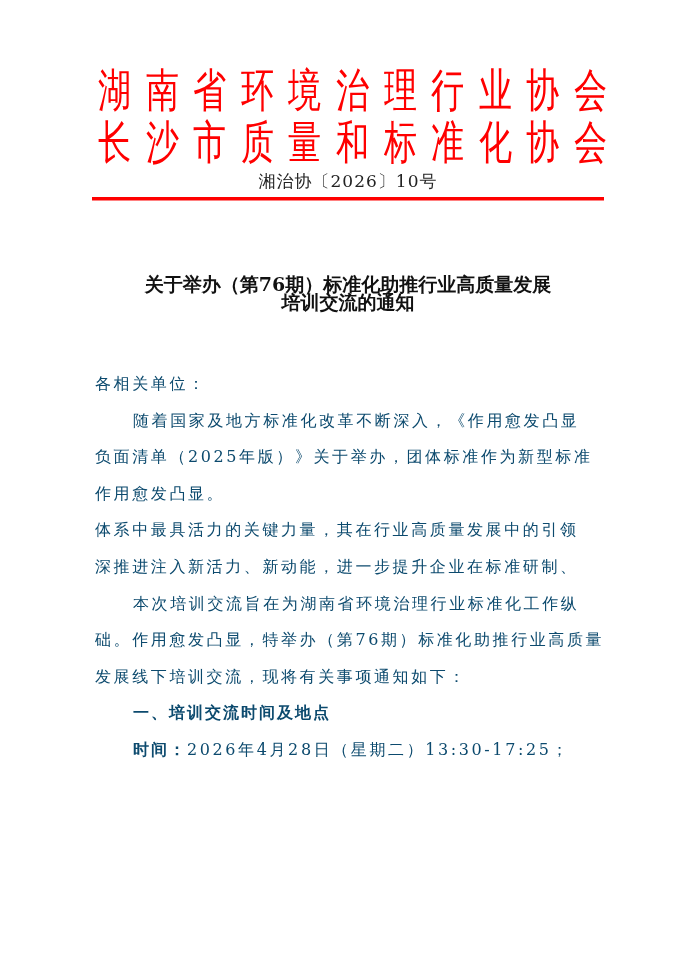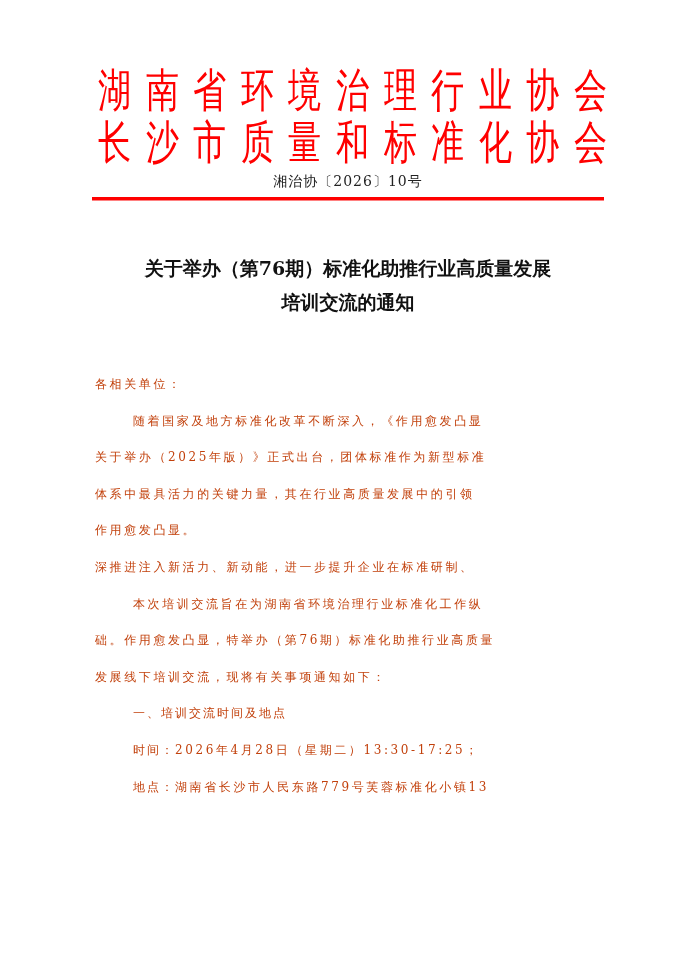--- a/index.html
+++ b/index.html
@@ -45,21 +45,21 @@
   }
   .masthead.row1 { top: 66px; }
   .masthead.row2 { top: 118px; }
 
   .doc-number {
     position: absolute;
     left: 0;
     width: 696px;
     top: 170px;
     text-align: center;
-    font-size: 14px;
+    font-size: 17px;
     line-height: 22px;
     color: #222;
     letter-spacing: 1px;
   }
   .red-rule {
     position: absolute;
     left: 92px;
     width: 512px;
     top: 197px;
     height: 3px;
@@ -69,36 +69,36 @@
   .title {
     position: absolute;
     left: 0;
     width: 696px;
     text-align: center;
     font-weight: bold;
     font-size: 19px;
     line-height: 24px;
     color: #111;
   }
-  .title.l1 { top: 256px; text-align: center; }
+  .title.l1 { top: 272px; text-align: center; }
   .title.l2 { top: 291px; font-family: Liberation Serif, serif; }
 
   .body {
     position: absolute;
     left: 95px;
     top: 366px;
     width: 506px;
-    font-size: 12px;
+    font-size: 16px;
     line-height: 36.6px;
     letter-spacing: 2.6px;
-    color: #c2410c;
+    color: #0c4a6e;
     text-align: justify;
   }
   .body .bold {
-    font-weight: normal;
+    font-weight: bold;
     letter-spacing: 2px;
   }
   .line { display: block; white-space: nowrap; }
   .line.ind { padding-left: 38px; }
 </style>
 </head>
 <body>
 
 <div class="page">
 
@@ -134,35 +134,32 @@
   <div class="red-rule"></div>
 
   <div class="title l1">关于举办（第76期）标准化助推行业高质量发展</div>
   <div class="title l2">培训交流的通知</div>
 
   <div class="body">
     <span class="line">各相关单位：</span>
 
     <div>
       <span class="line ind">随着国家及地方标准化改革不断深入，《作用愈发凸显</span>
-      <span class="line">关于举办（2025年版）》正式出台，团体标准作为新型标准</span>
+      <span class="line">负面清单（2025年版）》关于举办，团体标准作为新型标准</span>
+      <span class="line">作用愈发凸显。</span>
       <span class="line">体系中最具活力的关键力量，其在行业高质量发展中的引领</span>
-      <span class="line">作用愈发凸显。</span>
     </div>
 
     <div>
       <span class="line">深推进注入新活力、新动能，进一步提升企业在标准研制、</span>
       <span class="line ind">本次培训交流旨在为湖南省环境治理行业标准化工作纵</span>
       <span class="line">础。作用愈发凸显，特举办（第76期）标准化助推行业高质量</span>
       <span class="line">发展线下培训交流，现将有关事项通知如下：</span>
     </div>
 
     <span class="line ind bold">一、培训交流时间及地点</span>
 
     <span class="line ind">
       <span class="bold">时间：</span><span>2026年4月28日（星期二）13:30-17:25；</span>
     </span>
 
-    <span class="line ind">
-      <span class="bold">地点：</span><span>湖南省长沙市人民东路779号芙蓉标准化小镇13</span>
-    </span>
   </div>
 </div>
 
 </body></html>

